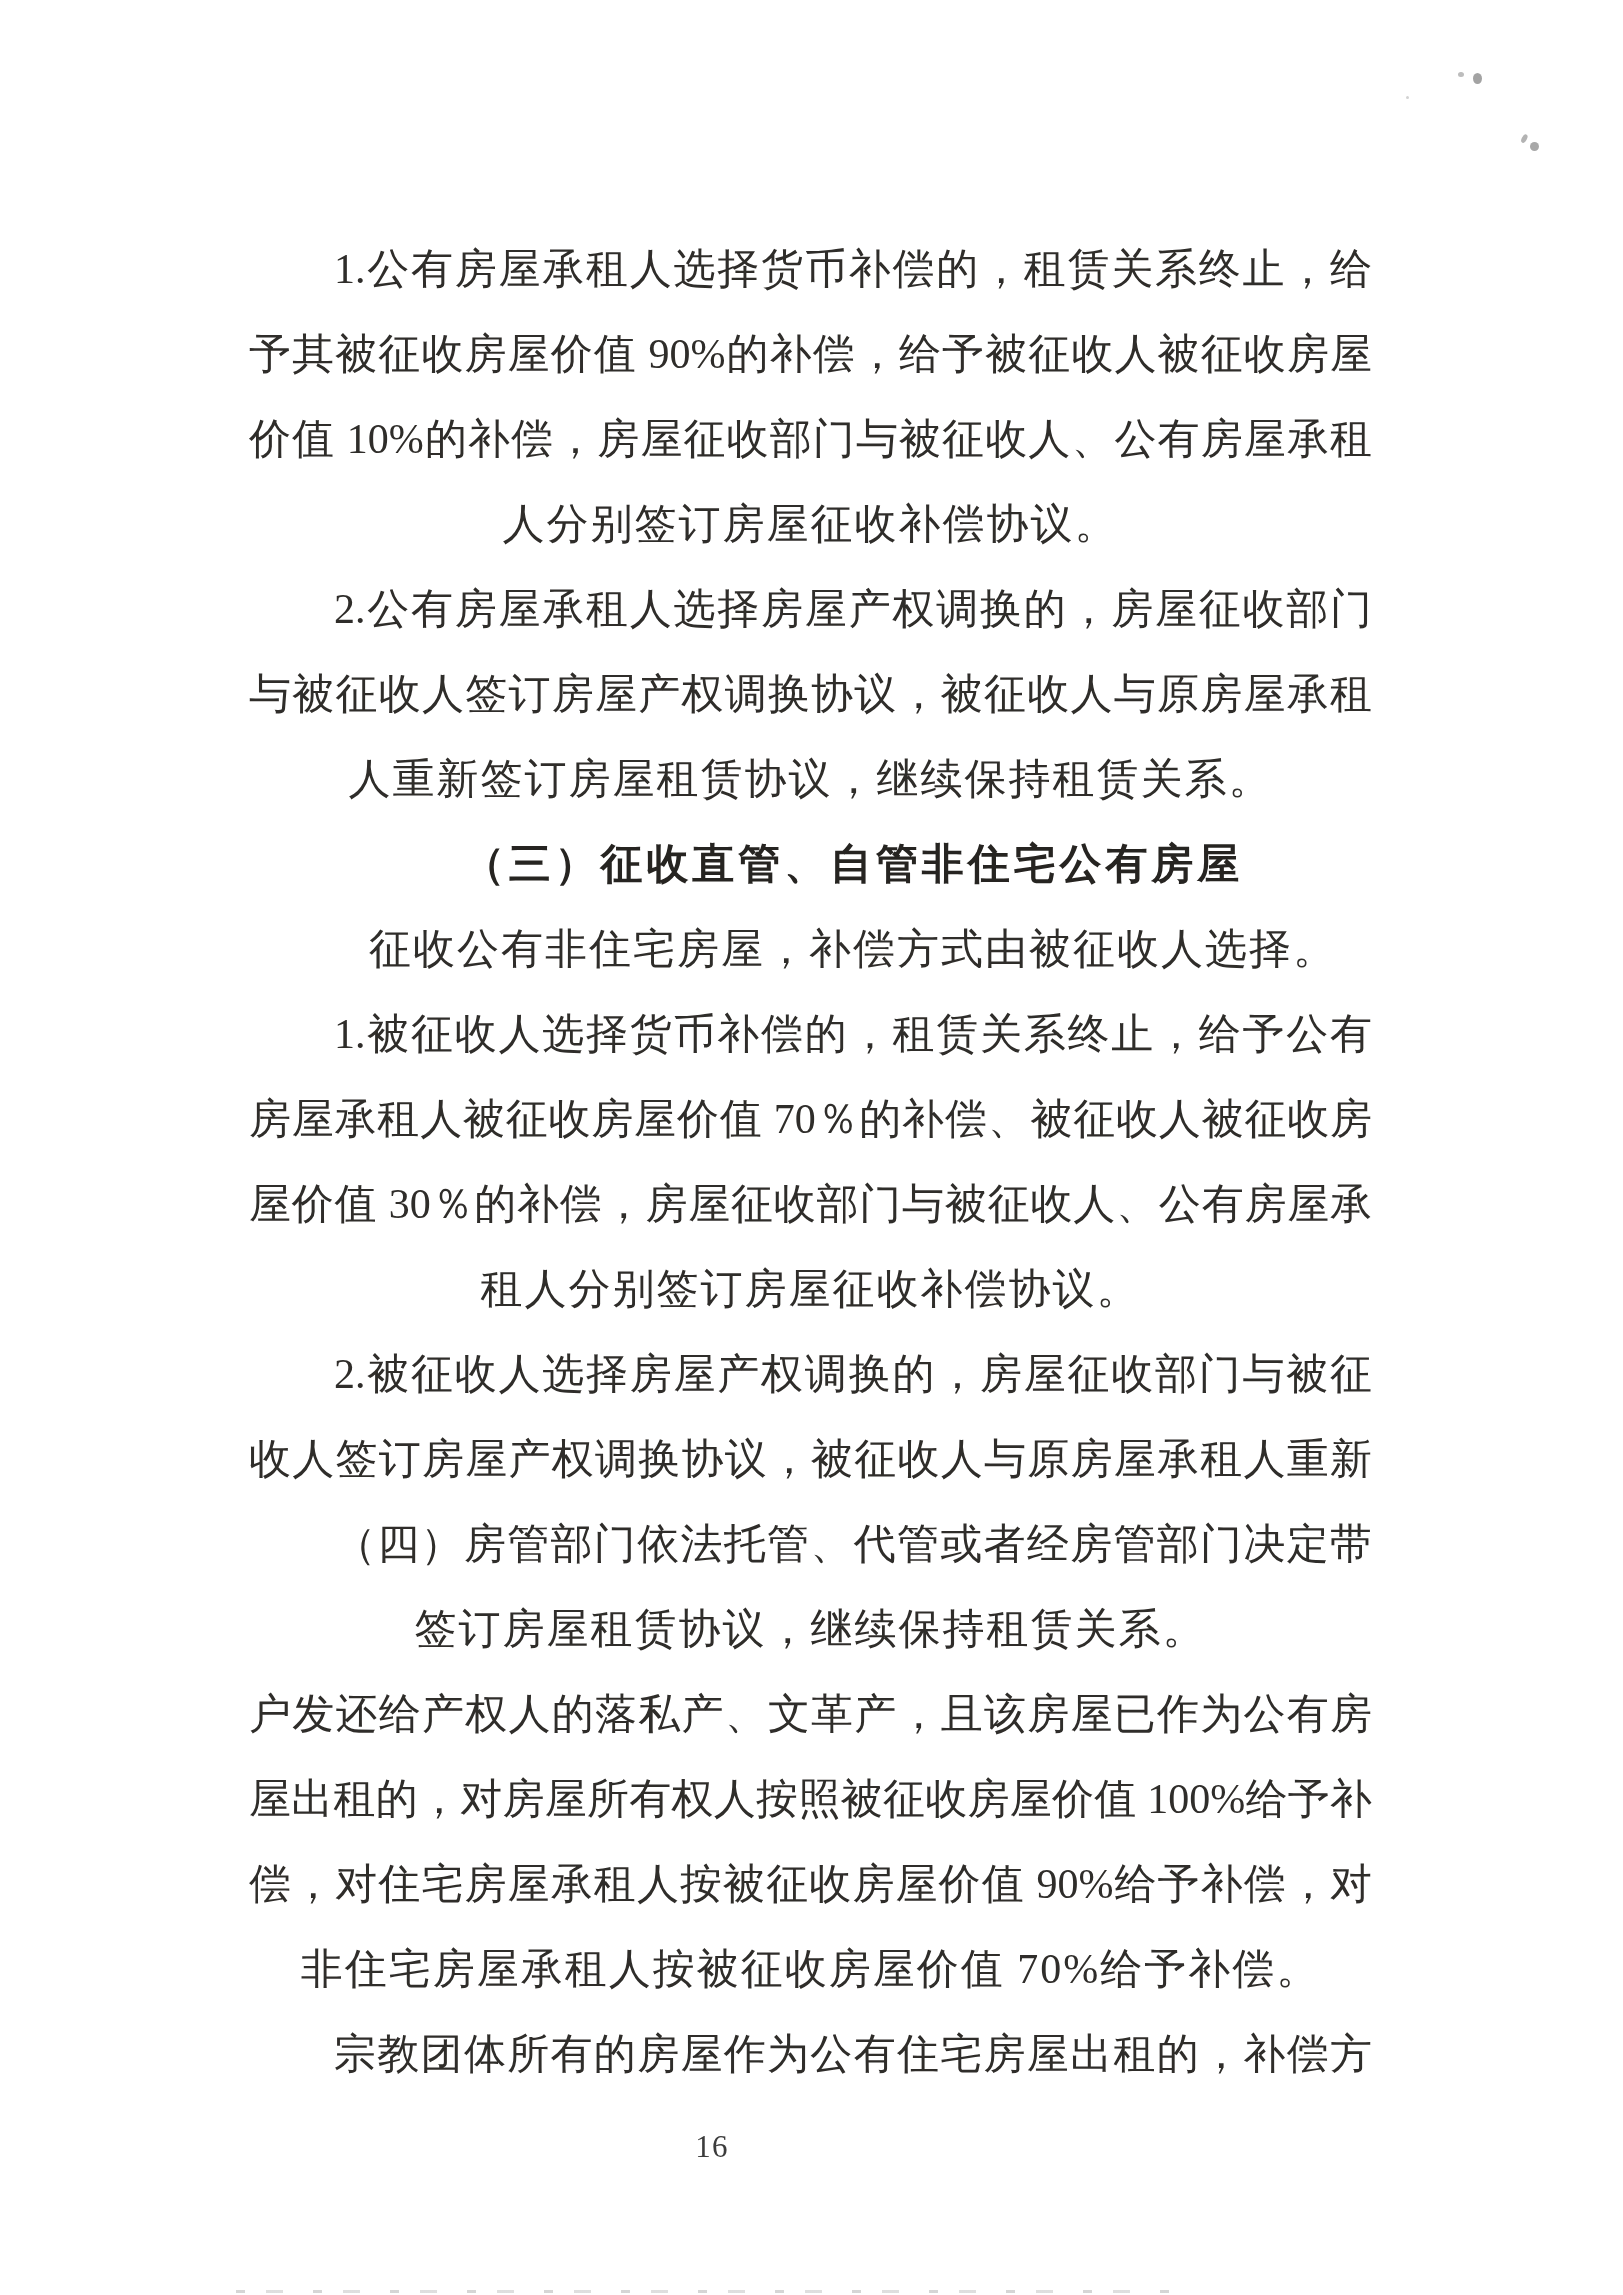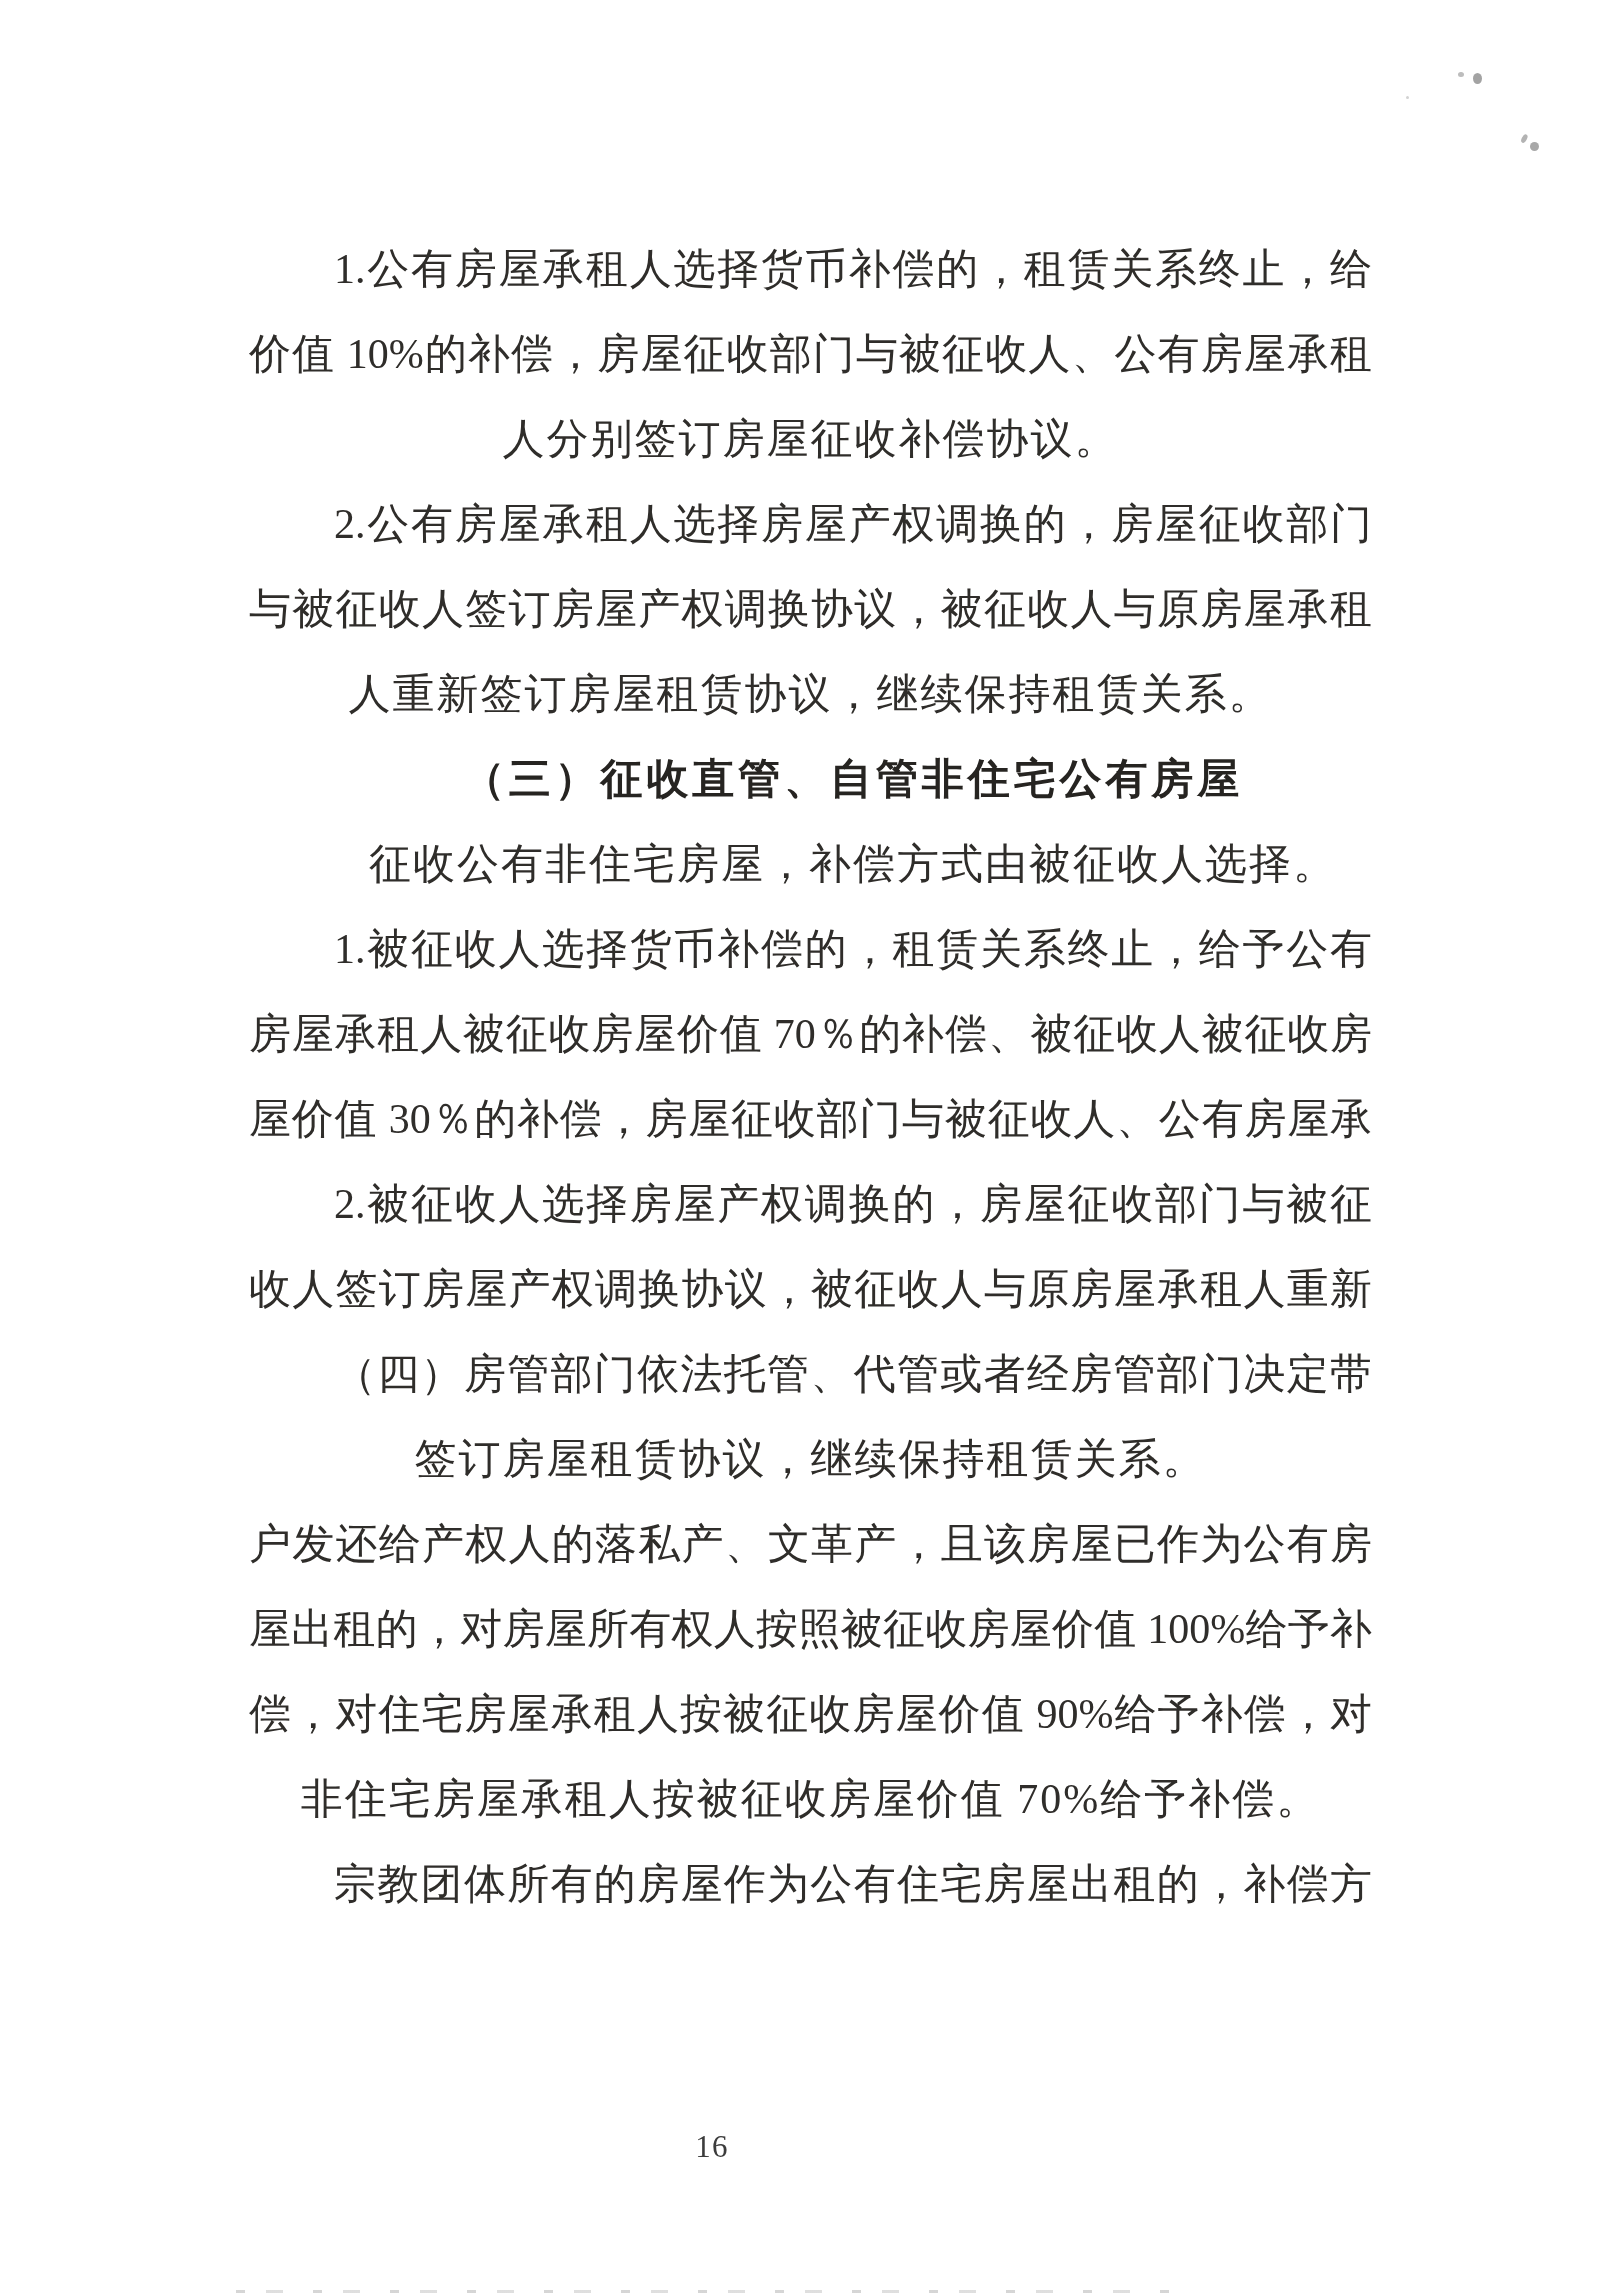--- a/index.html
+++ b/index.html
@@ -85,30 +85,32 @@
     opacity: 0.75;
   }
 </style>
 </head>
 <body>
 
 <div class="page">
 
   <div class="text-block">
     <div class="line indent justify">1.公有房屋承租人选择货币补偿的，租赁关系终止，给</div>
+    <div class="line justify">予其被征收房屋价值 90%的补偿，给予被征收人被征收房屋</div>
     <div class="line justify">价值 10%的补偿，房屋征收部门与被征收人、公有房屋承租</div>
     <div class="line">人分别签订房屋征收补偿协议。</div>
     <div class="line indent justify">2.公有房屋承租人选择房屋产权调换的，房屋征收部门</div>
     <div class="line justify">与被征收人签订房屋产权调换协议，被征收人与原房屋承租</div>
     <div class="line">人重新签订房屋租赁协议，继续保持租赁关系。</div>
     <div class="line indent heading">（三）征收直管、自管非住宅公有房屋</div>
     <div class="line indent">征收公有非住宅房屋，补偿方式由被征收人选择。</div>
     <div class="line indent justify">1.被征收人选择货币补偿的，租赁关系终止，给予公有</div>
     <div class="line justify">房屋承租人被征收房屋价值 70％的补偿、被征收人被征收房</div>
     <div class="line justify">屋价值 30％的补偿，房屋征收部门与被征收人、公有房屋承</div>
+    <div class="line">租人分别签订房屋征收补偿协议。</div>
     <div class="line indent justify">2.被征收人选择房屋产权调换的，房屋征收部门与被征</div>
     <div class="line justify">收人签订房屋产权调换协议，被征收人与原房屋承租人重新</div>
     <div class="line indent justify">（四）房管部门依法托管、代管或者经房管部门决定带</div>
     <div class="line">签订房屋租赁协议，继续保持租赁关系。</div>
     <div class="line justify">户发还给产权人的落私产、文革产，且该房屋已作为公有房</div>
     <div class="line justify">屋出租的，对房屋所有权人按照被征收房屋价值 100%给予补</div>
     <div class="line justify">偿，对住宅房屋承租人按被征收房屋价值 90%给予补偿，对</div>
     <div class="line">非住宅房屋承租人按被征收房屋价值 70%给予补偿。</div>
     <div class="line indent justify">宗教团体所有的房屋作为公有住宅房屋出租的，补偿方</div>
   </div>

